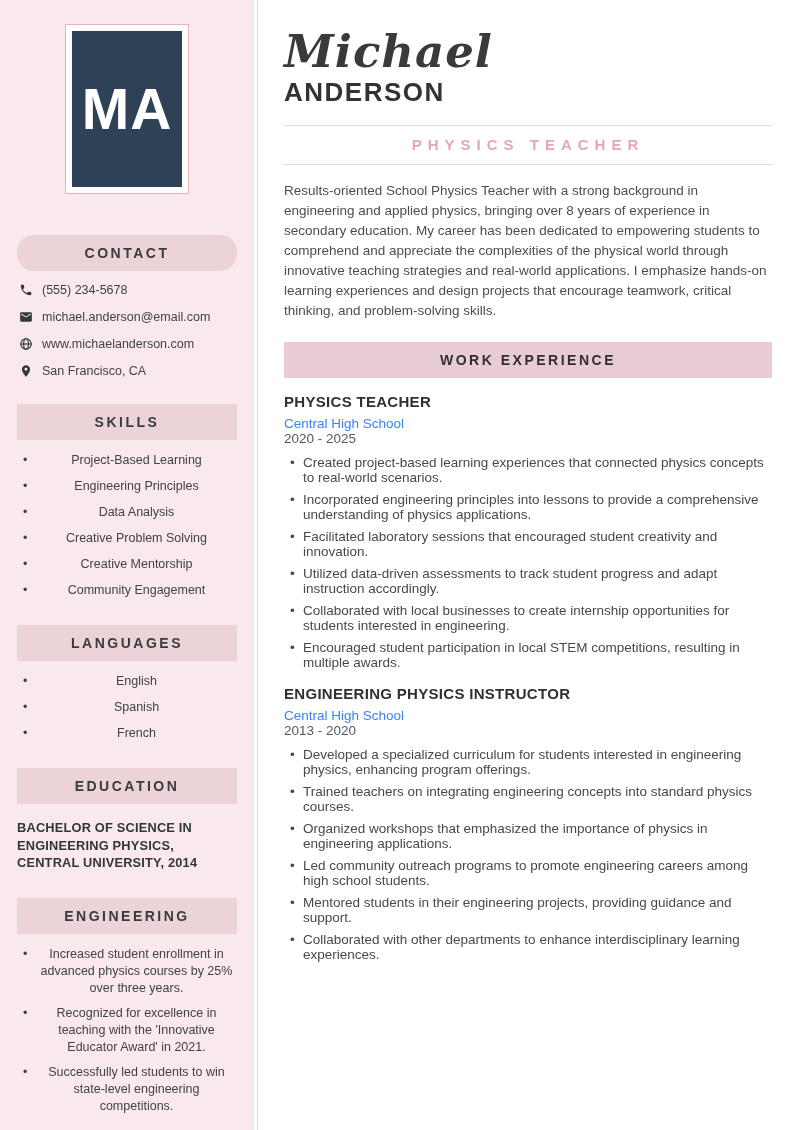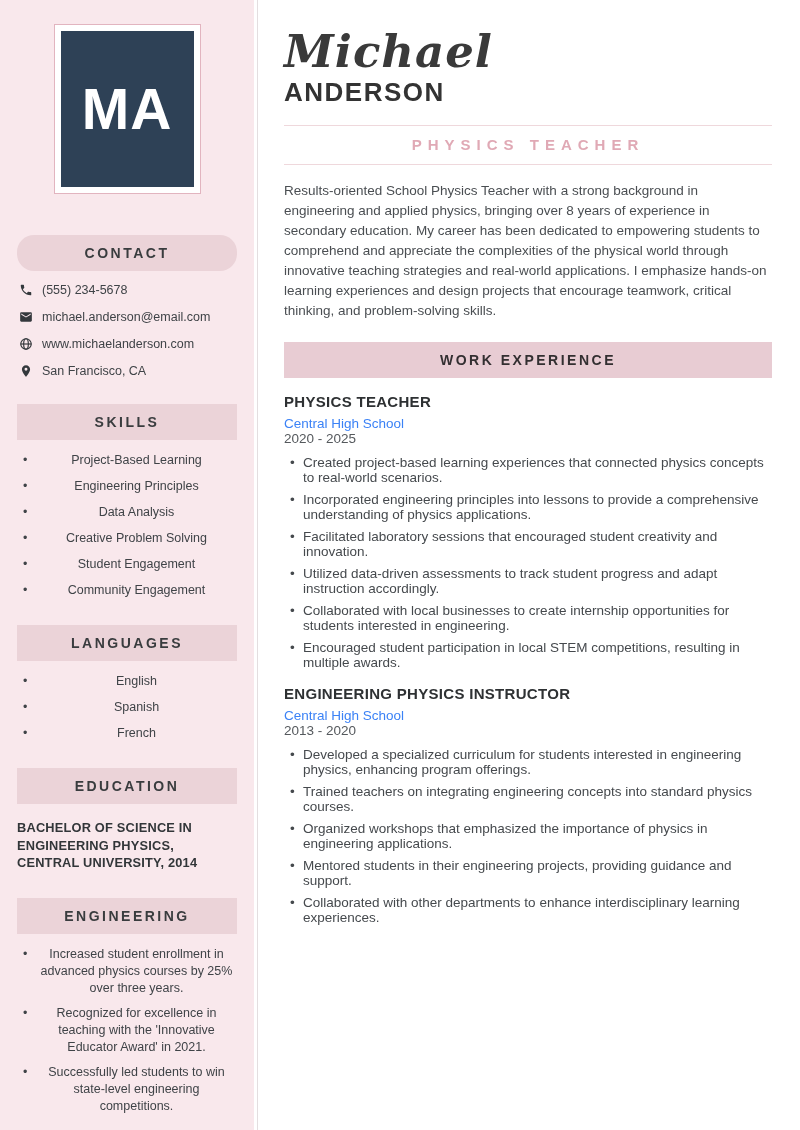--- a/index.html
+++ b/index.html
@@ -14,21 +14,21 @@
 
   
   .sidebar {
     width: 254px; flex: 0 0 254px;
     background: #f9e8ec;
     padding: 24px 17px 20px 17px;
   }
   .divider { flex: 0 0 1px; background: #e4dee0; margin-left: 3px; }
 
   .photo-frame {
-    width: 147px; height: 170px;
+    width: 124px; height: 170px;
     margin: 0 auto;
     border: 1px solid #e2b4bf;
     background: #ffffff;
     padding: 6px;
   }
   .monogram-box {
     width: 100%; height: 100%;
     background: #2e4156;
     display: flex; align-items: center; justify-content: center;
   }
@@ -200,21 +200,21 @@
       </li>
     </ul>
 
     <div class="side-bar-header">SKILLS</div>
     <ul class="side-list">
 
     <li>Project-Based Learning</li>
         <li>Engineering Principles</li>
         <li>Data Analysis</li>
         <li>Creative Problem Solving</li>
-        <li>Student Engagement</li>
+        <li>Creative Mentorship</li>
         <li>Community Engagement</li>
       </ul>
 
     <div class="side-bar-header">LANGUAGES</div>
     <ul class="side-list">
 
     <li>English</li>
         <li>Spanish</li>
         <li>French</li>
       </ul>
@@ -264,19 +264,20 @@
 
     <article class="job">
       <h3 class="job-title">ENGINEERING PHYSICS INSTRUCTOR</h3>
       <div class="job-company">Central High School</div>
       <div class="job-dates">2013 - 2020</div>
       <ul class="job-bullets">
 
       <li>Developed a specialized curriculum for students interested in engineering physics, enhancing program offerings.</li>
           <li>Trained teachers on integrating engineering concepts into standard physics courses.</li>
           <li>Organized workshops that emphasized the importance of physics in engineering applications.</li>
+          <li>Led community outreach programs to promote engineering careers among high school students.</li>
           <li>Mentored students in their engineering projects, providing guidance and support.</li>
           <li>Collaborated with other departments to enhance interdisciplinary learning experiences.</li>
         </ul>
     </article>
 
   </main>
 </div>
 
 </body></html>

